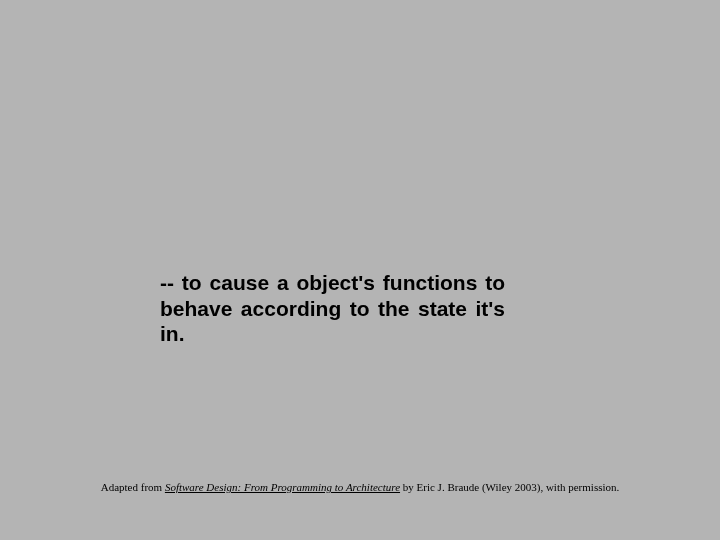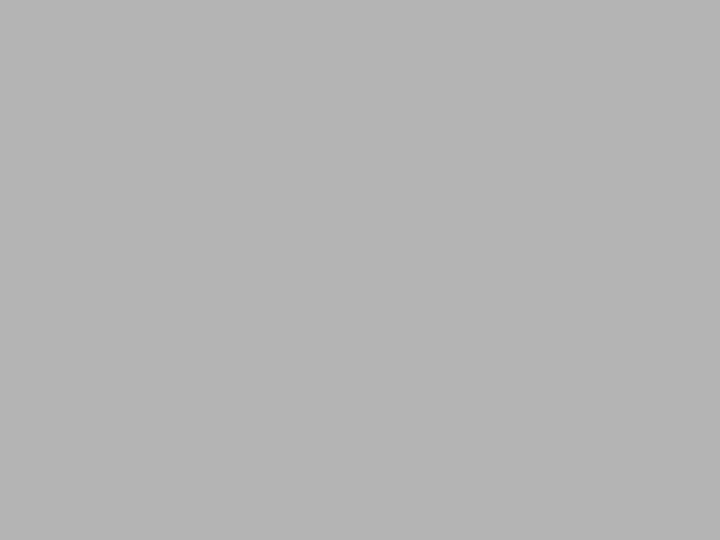--- a/index.html
+++ b/index.html
@@ -63,15 +63,19 @@
     font-style: italic;
     text-decoration: underline;
   }
 </style>
 </head>
 <body>
 
 <div class="slide">
 
 
+  <div class="body">-- to cause a object's functions to behave according to the state it's in.</div>
 
+  <div class="footer">
+    <span>Adapted from </span><span class="book">Software Design: From Programming to Architecture</span><span> by Eric J. Braude (Wiley 2003), with permission.</span>
+  </div>
 
 </div>
 
 </body></html>

